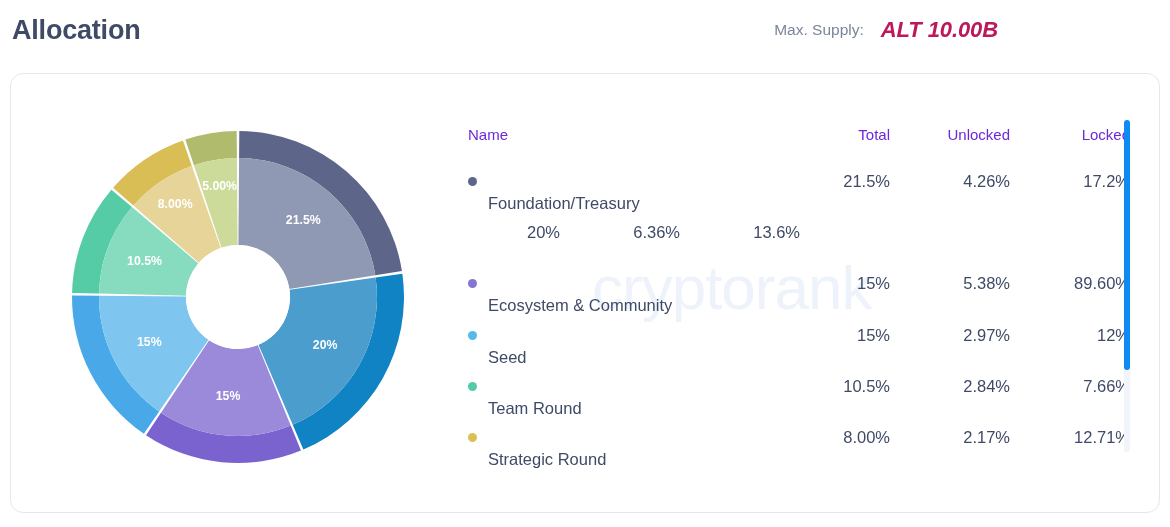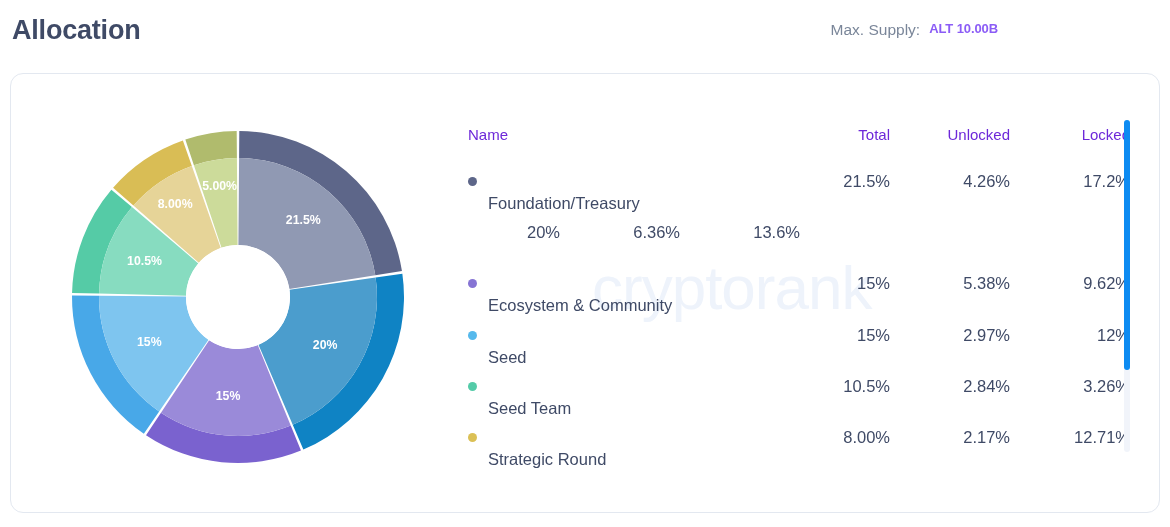--- a/index.html
+++ b/index.html
@@ -31,33 +31,34 @@
   }
   .page-title {
     font-size: 27px;
     font-weight: bold;
     color: #3f4a66;
     letter-spacing: -0.2px;
     line-height: 1;
   }
   .supply-wrap {
     display: flex;
-    align-items: flex-start;
-    gap: 9px;
+    align-items: center;
+    gap: 17px;
   }
   .supply-label {
     font-size: 15.5px;
     color: #7a8699;
     font-weight: 400;
   }
   .supply-value {
-    font-size: 13px;
+    font-size: 22px;
     font-weight: bold;
-    color: #8b5cf6;
+    color: #be185d;
     letter-spacing: -0.1px;
+    font-style: italic;
   }
 
   
   .card {
     position: absolute;
     left: 10px;
     top: 73px;
     width: 1150px;
     height: 440px;
     border: 1px solid #e3e8f0;
@@ -244,39 +245,39 @@
         <div class="c-num wide"><span class="val">6.36%</span></div>
         <div class="c-num wide"><span class="val">13.6%</span></div>
       </div>
       <div class="trow">
         <div class="c-name">
           <span class="dot" style="background: rgb(134, 116, 212);"></span>
           <span class="name-text">Ecosystem &amp; Community</span>
         </div>
         <div class="c-num "><span class="val">15%</span></div>
         <div class="c-num wide"><span class="val">5.38%</span></div>
-        <div class="c-num wide"><span class="val">9.62%</span></div>
+        <div class="c-num wide"><span class="val">89.60%</span></div>
       </div>
       <div class="trow">
         <div class="c-name">
           <span class="dot" style="background: rgb(86, 185, 236);"></span>
           <span class="name-text">Seed</span>
         </div>
         <div class="c-num "><span class="val">15%</span></div>
         <div class="c-num wide"><span class="val">2.97%</span></div>
         <div class="c-num wide"><span class="val">12%</span></div>
       </div>
       <div class="trow">
         <div class="c-name">
           <span class="dot" style="background: rgb(84, 203, 168);"></span>
-          <span class="name-text">Seed Team</span>
+          <span class="name-text">Team Round</span>
         </div>
         <div class="c-num "><span class="val">10.5%</span></div>
         <div class="c-num wide"><span class="val">2.84%</span></div>
-        <div class="c-num wide"><span class="val">3.26%</span></div>
+        <div class="c-num wide"><span class="val">7.66%</span></div>
       </div>
       <div class="trow">
         <div class="c-name">
           <span class="dot" style="background: rgb(219, 192, 85);"></span>
           <span class="name-text">Strategic Round</span>
         </div>
         <div class="c-num "><span class="val">8.00%</span></div>
         <div class="c-num wide"><span class="val">2.17%</span></div>
         <div class="c-num wide"><span class="val">12.71%</span></div>
       </div>

